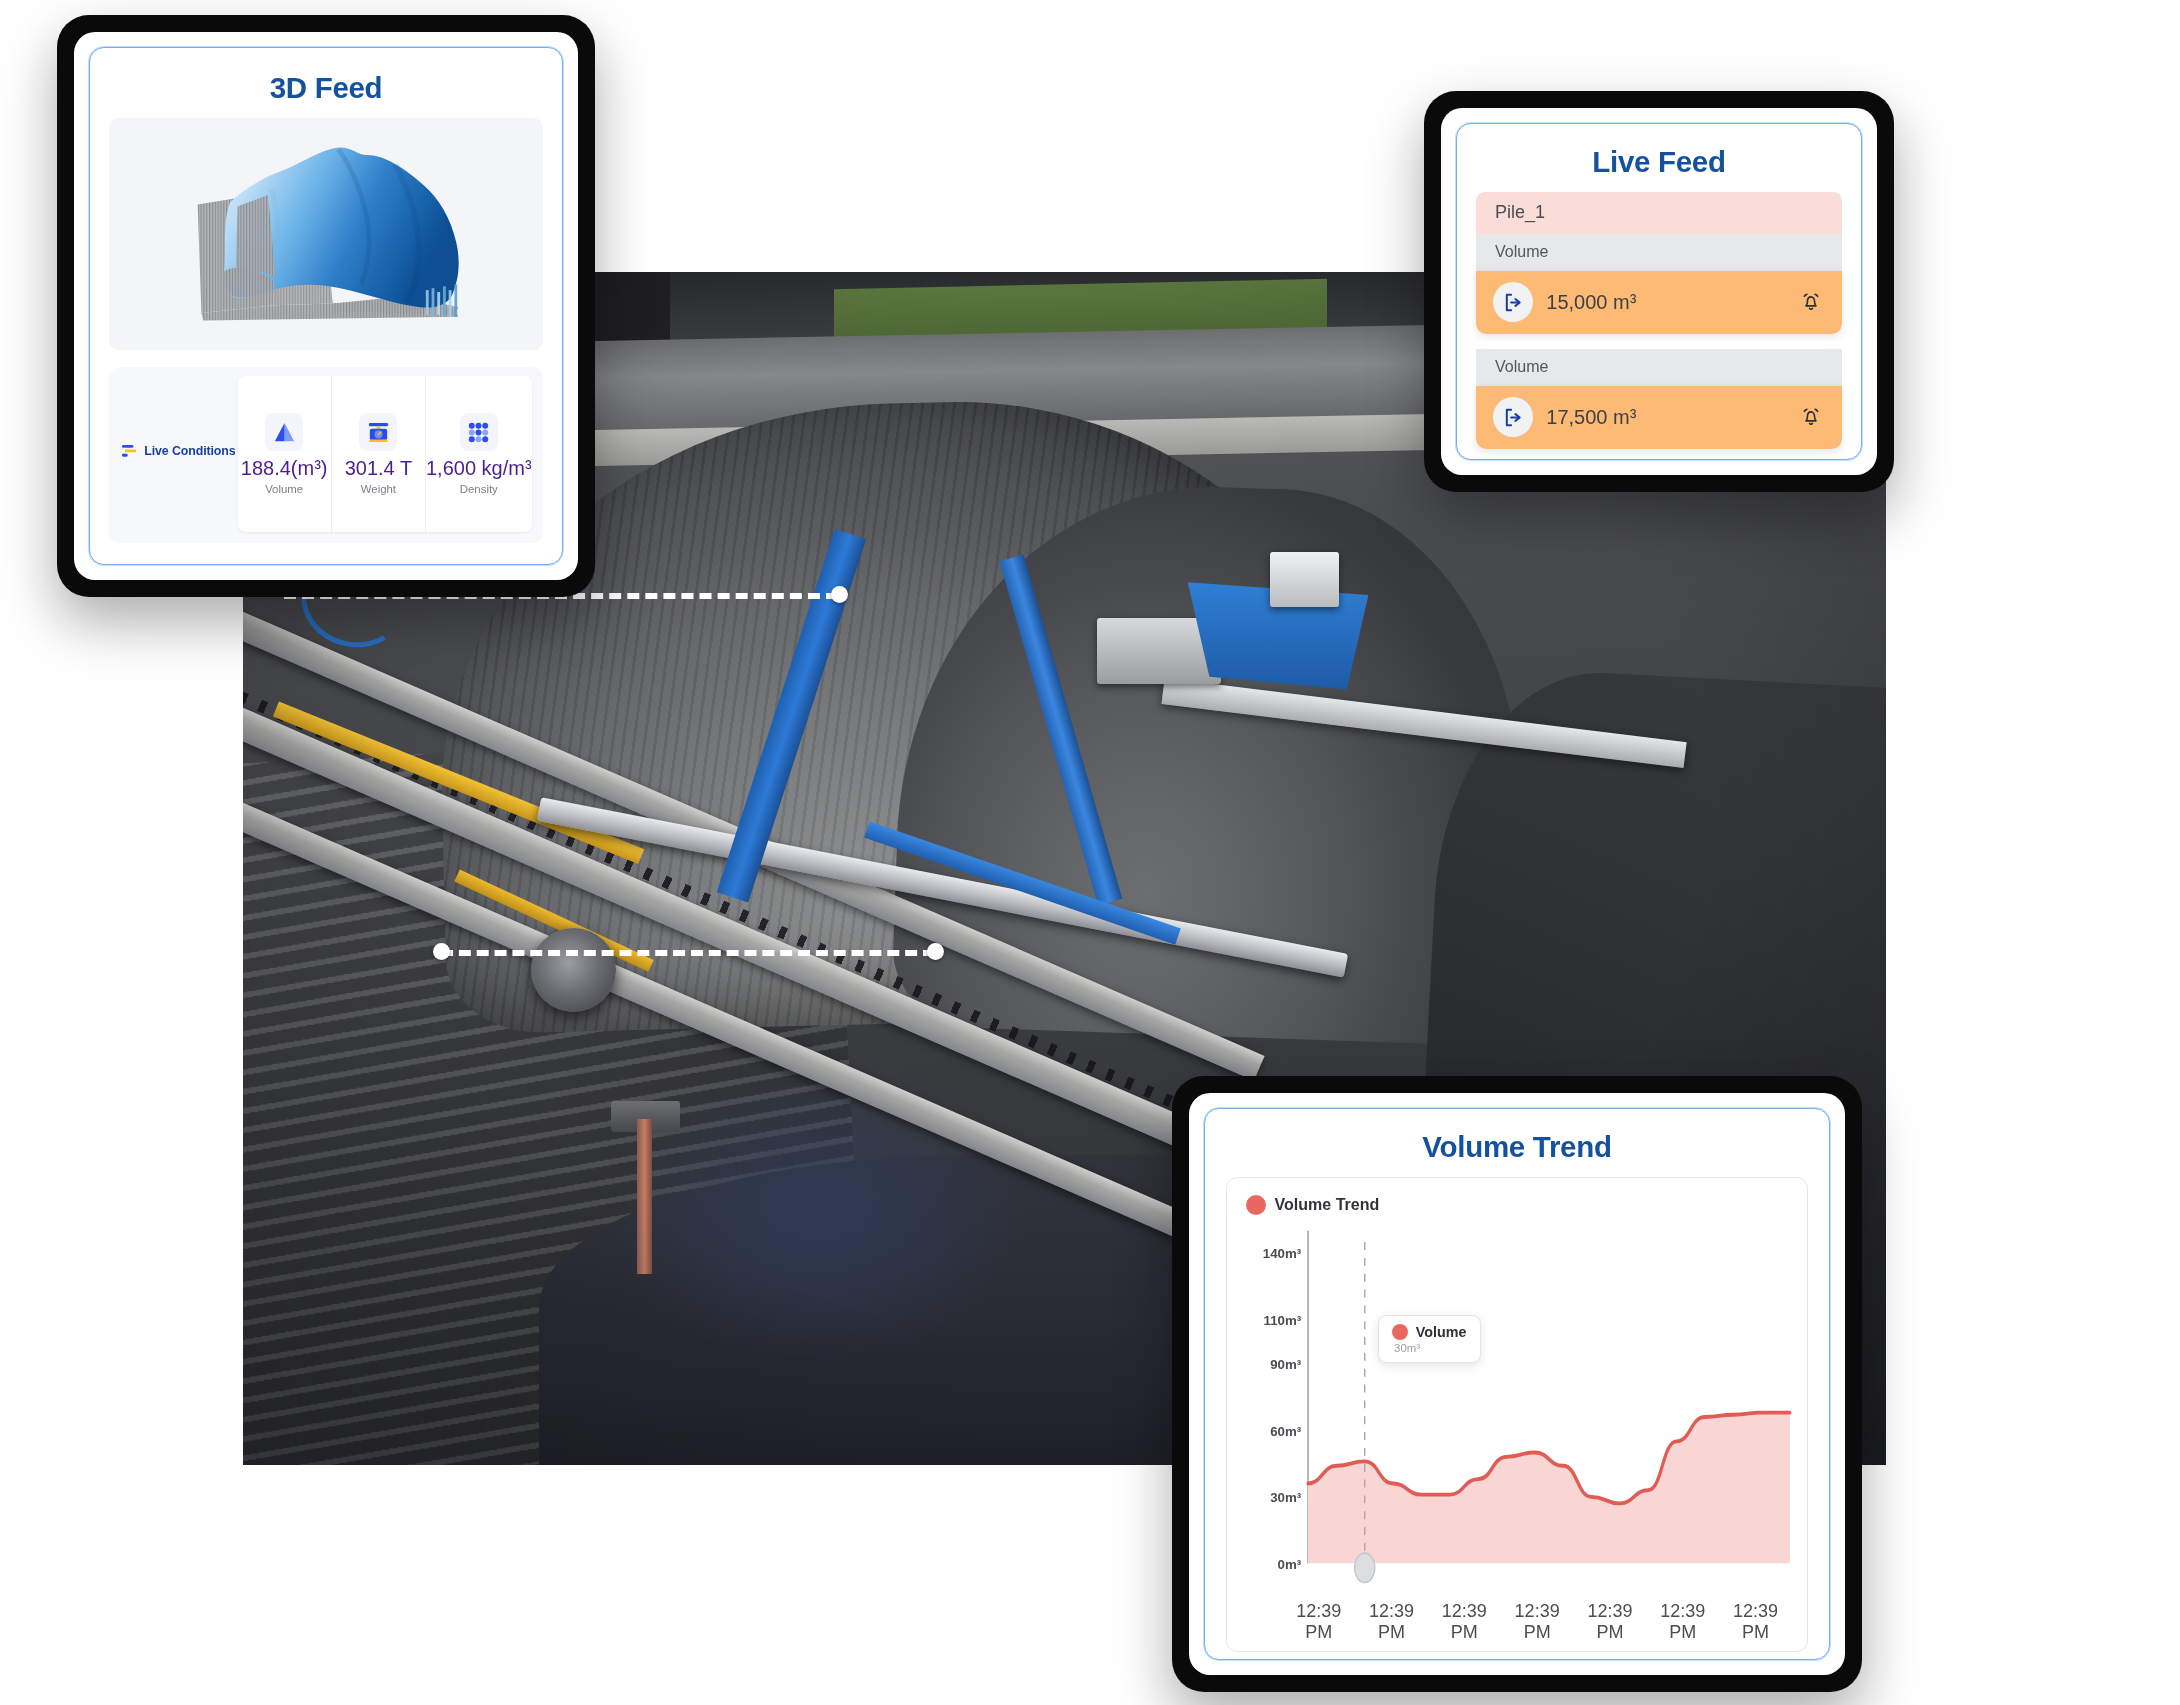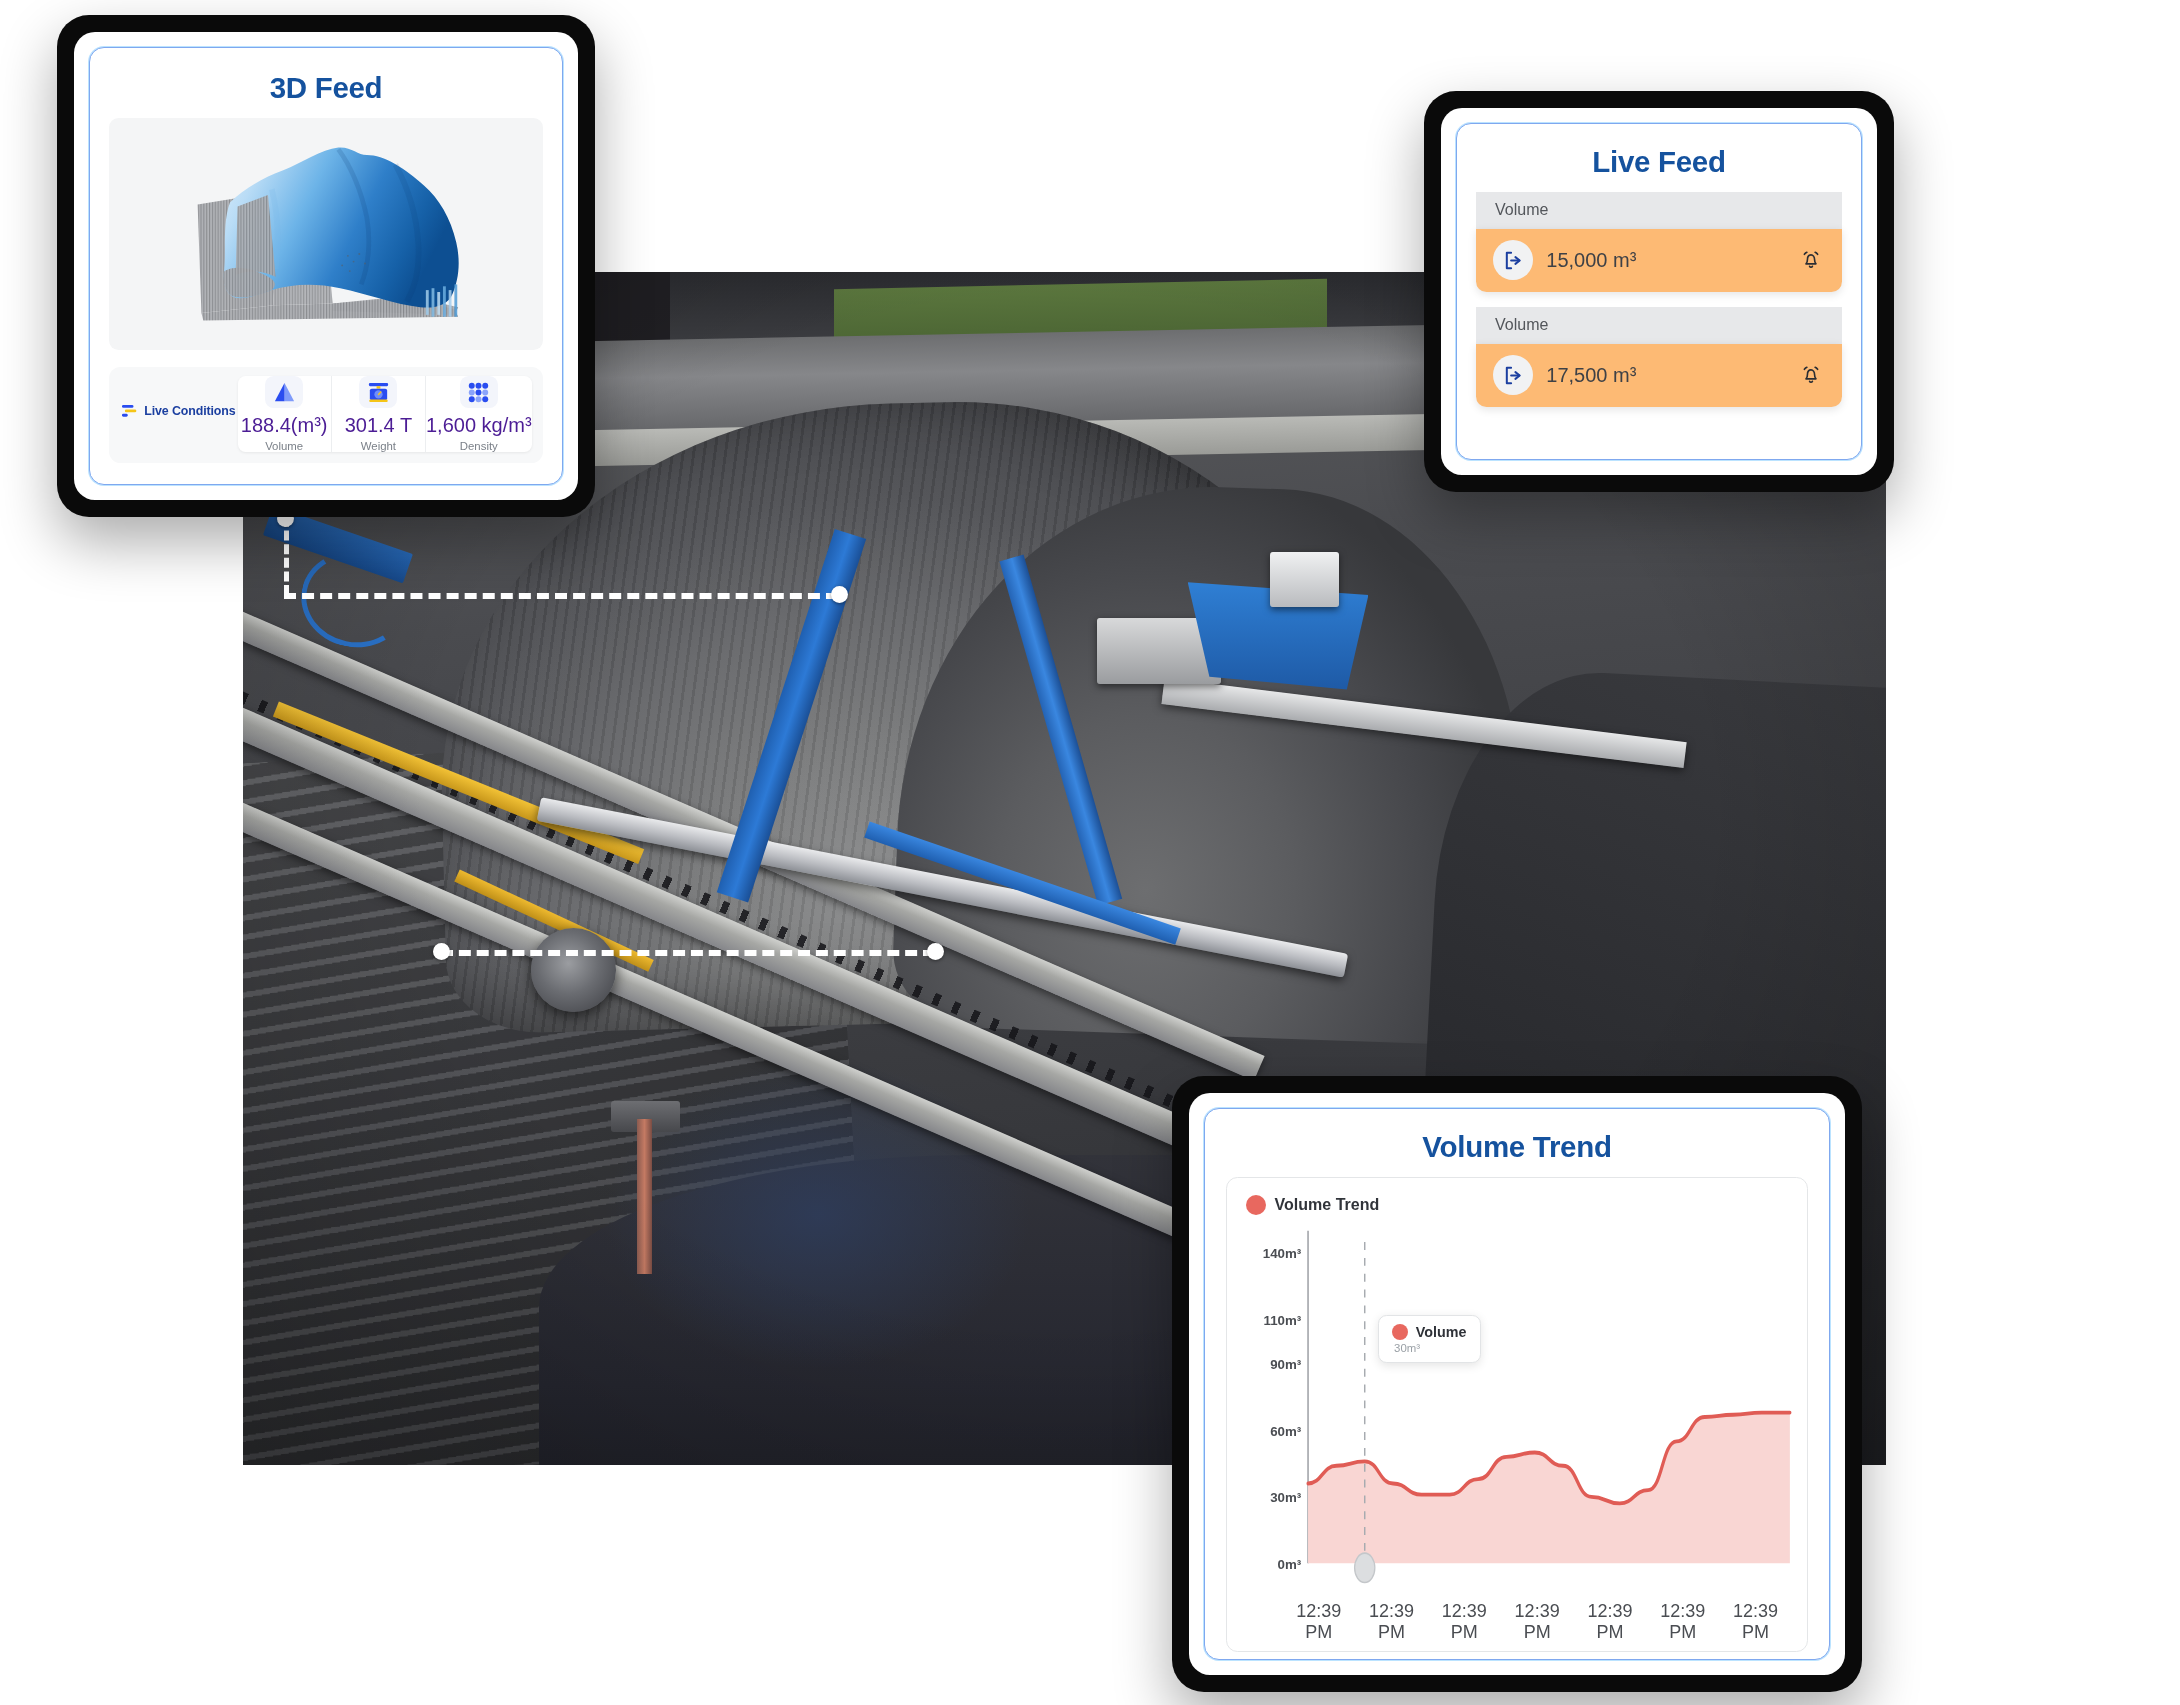--- a/index.html
+++ b/index.html
@@ -254,21 +254,21 @@
   .card-title {
     text-align: center;
     color: #15529e;
     font-size: 29.5px;
     font-weight: 700;
     letter-spacing: -0.3px;
     padding: 5.7px 0 13.3px;
   }
 
   
-  #frame-3dfeed { left: 57px; top: 15px; width: 538px; height: 502px; }
+  #frame-3dfeed { left: 57px; top: 15px; width: 538px; height: 582px; }
 
   .mesh-box {
     background: #f4f5f6;
     border-radius: 9.5px;
     height: 232px;
     position: relative;
     overflow: hidden;
     flex: none;
   }
   .mesh-svg { position:absolute; left:50%; top:50%; transform: translate(-50%,-50%); }
@@ -603,20 +603,21 @@
     </div>
   </div>
 
   <div class="frame" id="frame-livefeed">
     <div class="frame-inner">
       <div class="card">
 
         <div class="card-title">Live Feed</div>
 
         <div class="pile-block">
+          <div class="pile-header">Pile_1</div>
           <div class="pile-metric-label">Volume</div>
           <div class="pile-value-row">
             <div class="pile-icon-circle">
               <svg width="21" height="21" viewBox="0 0 22 22" fill="none" stroke="#1b3fa0" stroke-width="2.1" stroke-linecap="round" stroke-linejoin="round">
                 <path d="M8.5 3 H4 V19 H8.5"></path>
                 <path d="M13 7.5 L17.5 11 L13 14.5"></path>
                 <path d="M8.5 11 H17"></path>
               </svg>
             </div>
             <div class="pile-value">15,000 m³</div>

